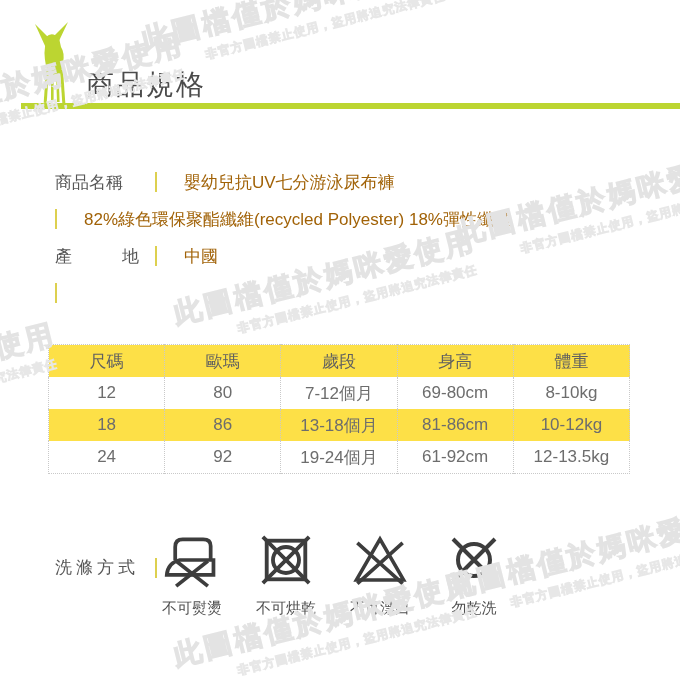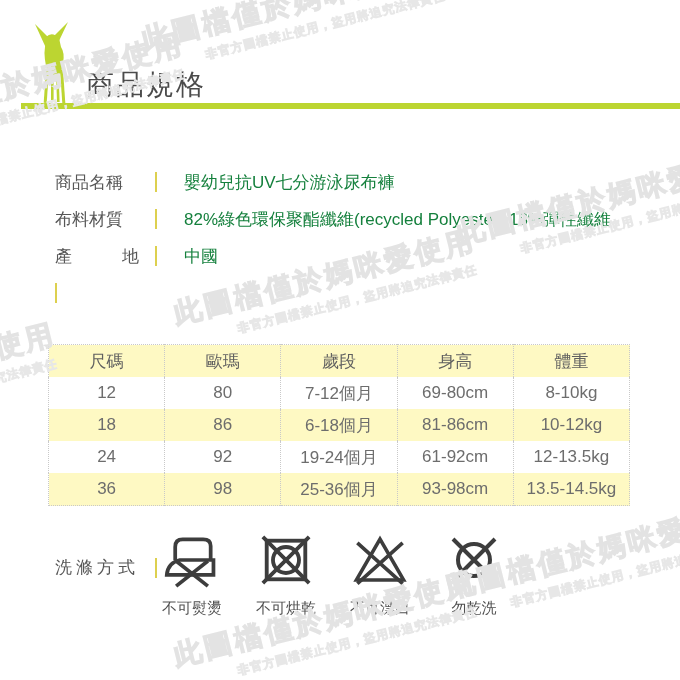--- a/index.html
+++ b/index.html
@@ -32,35 +32,35 @@
     background:#bcd531;z-index:2;
   }
   
   .spec-rows{position:absolute;left:55px;top:172px;z-index:2;}
   .spec-row{display:flex;align-items:center;height:20px;margin-bottom:17px;}
   .spec-label{
     width:100px;font-size:17px;color:#575757;flex:none;
   }
   .spec-label.spread{display:flex;justify-content:space-between;width:84px;margin-right:16px;}
   .spec-sep{width:2px;height:20px;background:#ddd04f;flex:none;}
-  .spec-value{margin-left:27px;font-size:17px;color:#15803d;white-space:nowrap;}
+  .spec-value{margin-left:27px;font-size:17px;color:#a16207;white-space:nowrap;}
   
   .size-table{
     position:absolute;left:48px;top:344px;width:582px;z-index:2;
     border-collapse:collapse;table-layout:fixed;
     border:1px dotted #c9c9c9;
   }
   .size-table th,.size-table td{
     height:32px;padding:0;text-align:center;vertical-align:middle;
     font-size:17px;font-weight:normal;color:#6d6d6d;
     border-left:1px dotted #c9c9c9;
   }
   .size-table th{color:#606060;}
   .size-table th:first-child,.size-table td:first-child{border-left:none;}
-  .size-table tr.shaded{background:#fef9c3;}
+  .size-table tr.shaded{background:#fde047;}
   
   .wash-label-row{position:absolute;left:55px;top:556px;display:flex;align-items:center;z-index:2;}
   .wash-label-row .spec-label{letter-spacing:4px;}
   .wash-items{
     position:absolute;left:156px;top:534px;display:flex;gap:22px;z-index:2;
   }
   .wash-item{display:flex;flex-direction:column;align-items:center;width:72px;}
   .wash-item.wide{width:104px;}
   .wash-icon-box{height:52px;display:flex;align-items:center;justify-content:center;}
   .wash-caption{margin-top:13px;font-size:15px;color:#4f4f4f;white-space:nowrap;}
@@ -115,21 +115,20 @@
 <div class="page-title">商品規格</div>
 <div class="green-line"></div>
 
 <div class="spec-rows">
   <div class="spec-row">
     <span class="spec-label">商品名稱</span>
     <span class="spec-sep"></span>
     <span class="spec-value">嬰幼兒抗UV七分游泳尿布褲</span>
   </div>
   <div class="spec-row">
-    <span class="spec-label">布料材質</span>
     <span class="spec-sep"></span>
     <span class="spec-value">82%綠色環保聚酯纖維(recycled Polyester) 18%彈性纖維</span>
   </div>
   <div class="spec-row">
     <span class="spec-label spread">
         <span>產</span>
         <span>地</span>
       </span>
     <span class="spec-sep"></span>
     <span class="spec-value">中國</span>
@@ -152,38 +151,31 @@
   <tr>
     <td>12</td>
     <td>80</td>
     <td>7-12個月</td>
     <td>69-80cm</td>
     <td>8-10kg</td>
   </tr>
   <tr class="shaded">
     <td>18</td>
     <td>86</td>
-    <td>6-18個月</td>
+    <td>13-18個月</td>
     <td>81-86cm</td>
     <td>10-12kg</td>
   </tr>
   <tr>
     <td>24</td>
     <td>92</td>
     <td>19-24個月</td>
     <td>61-92cm</td>
     <td>12-13.5kg</td>
   </tr>
-  <tr class="shaded">
-    <td>36</td>
-    <td>98</td>
-    <td>25-36個月</td>
-    <td>93-98cm</td>
-    <td>13.5-14.5kg</td>
-  </tr>
 </tbody>
   </table>
 
 <div class="wash-label-row">
   <span class="spec-label">洗滌方式</span>
   <span class="spec-sep"></span>
 </div>
 
 <div class="wash-items">
 

